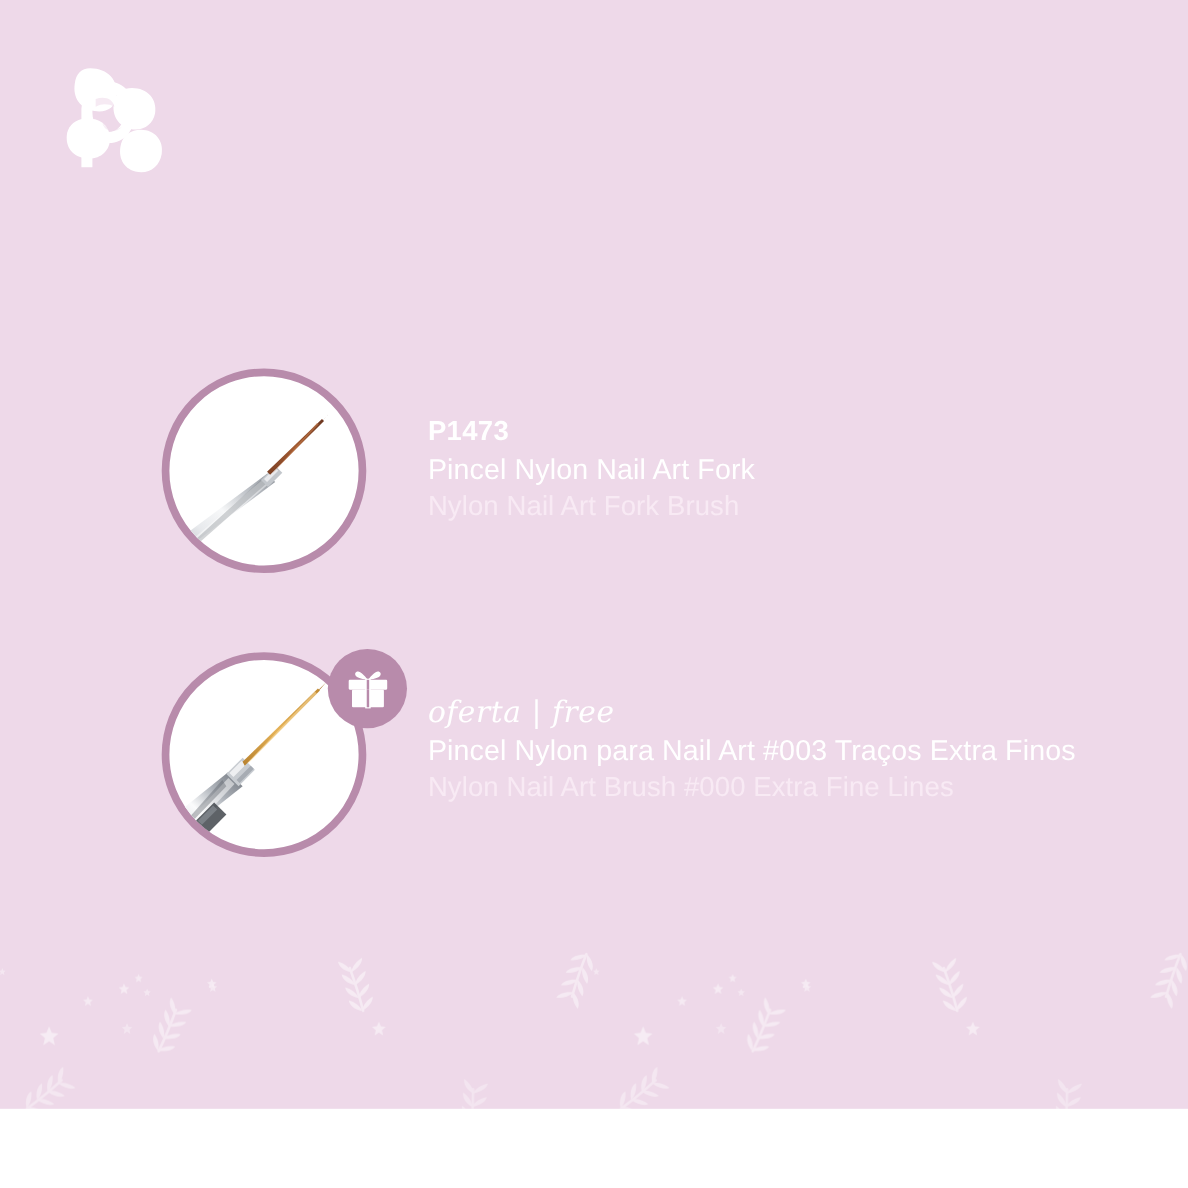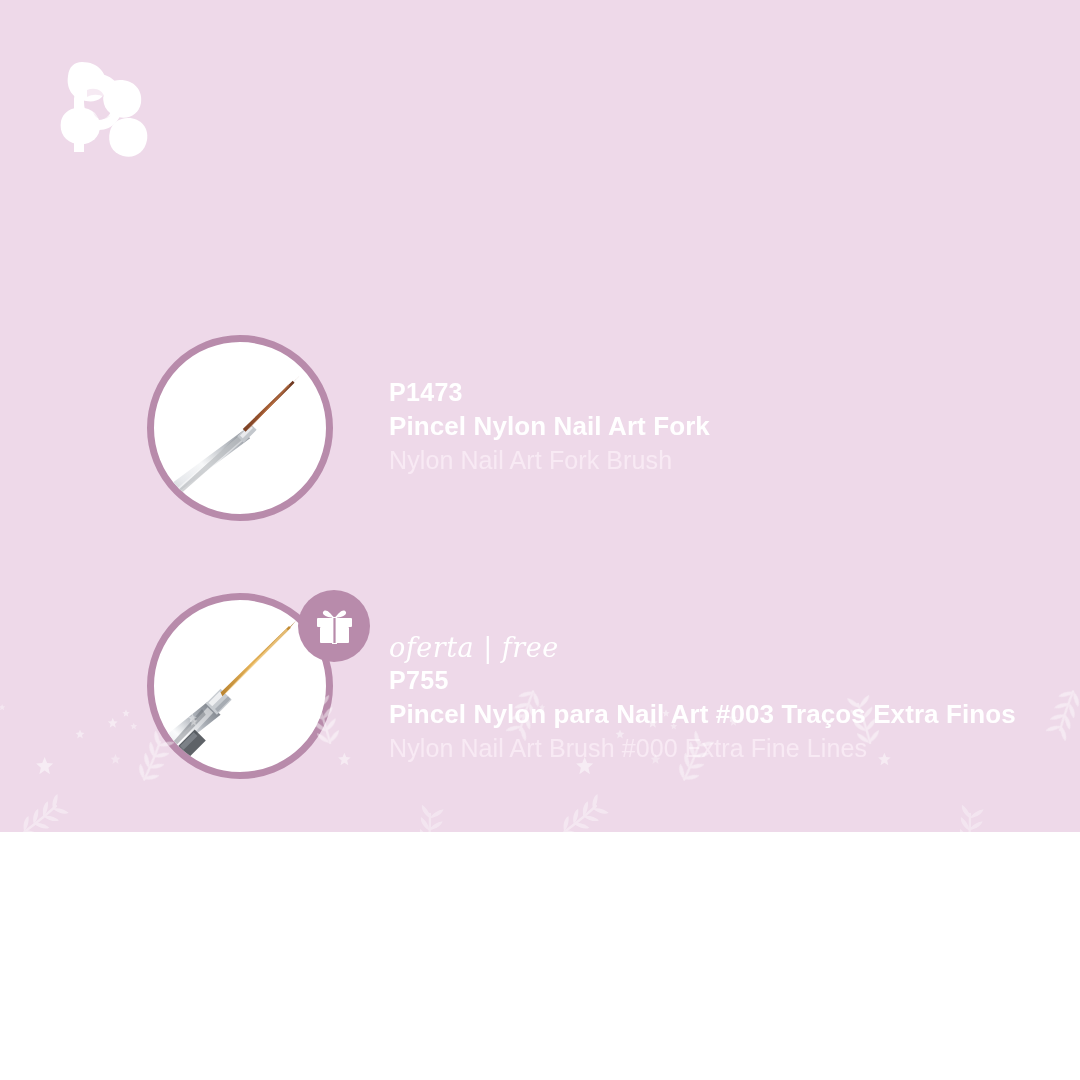--- a/index.html
+++ b/index.html
@@ -9,21 +9,21 @@
   body {
     width: 1080px;
     height: 1080px;
     overflow: hidden;
     font-family: "Liberation Sans", sans-serif;
   }
 
   #canvas {
     position: relative;
     width: 1080px;
-    height: 832px;
+    height: 1008px;
     background: #eed9e9;
     overflow: hidden;
   }
 
   
   .deco-band {
     position: absolute;
     left: 0;
     bottom: 0;
     width: 1080px;
@@ -124,21 +124,21 @@
     font-weight: bold;
     color: #ffffff;
     letter-spacing: 0.3px;
     margin: 0;
     white-space: nowrap;
   }
 
   .name-pt {
     font-size: 26px;
     line-height: 34px;
-    font-weight: bold;
+    font-weight: normal;
     color: #ffffff;
     letter-spacing: 0.1px;
     margin: 2px 0 0 0;
     white-space: nowrap;
   }
 
   .name-en {
     font-size: 25px;
     line-height: 33px;
     font-weight: normal;
@@ -266,21 +266,20 @@
           <g fill="#b88bab">
             <rect x="19.4" y="22" width="2.2" height="16"></rect>
             <rect x="19.4" y="13" width="2.2" height="9"></rect>
           </g>
         </svg>
       </div>
     </div>
 
     <div class="text-block" id="text-2">
       <p class="offer-tag">oferta | free</p>
-      <p class="sku">P755</p>
       <p class="name-pt">Pincel Nylon para Nail Art #003 Traços Extra Finos</p>
       <p class="name-en">Nylon Nail Art Brush #000 Extra Fine Lines</p>
     </div>
   </div>
 
   <div class="deco-band">
     <svg viewBox="0 0 1080 150" width="1080" height="150">
       <defs>
 
         <g id="sprig">

